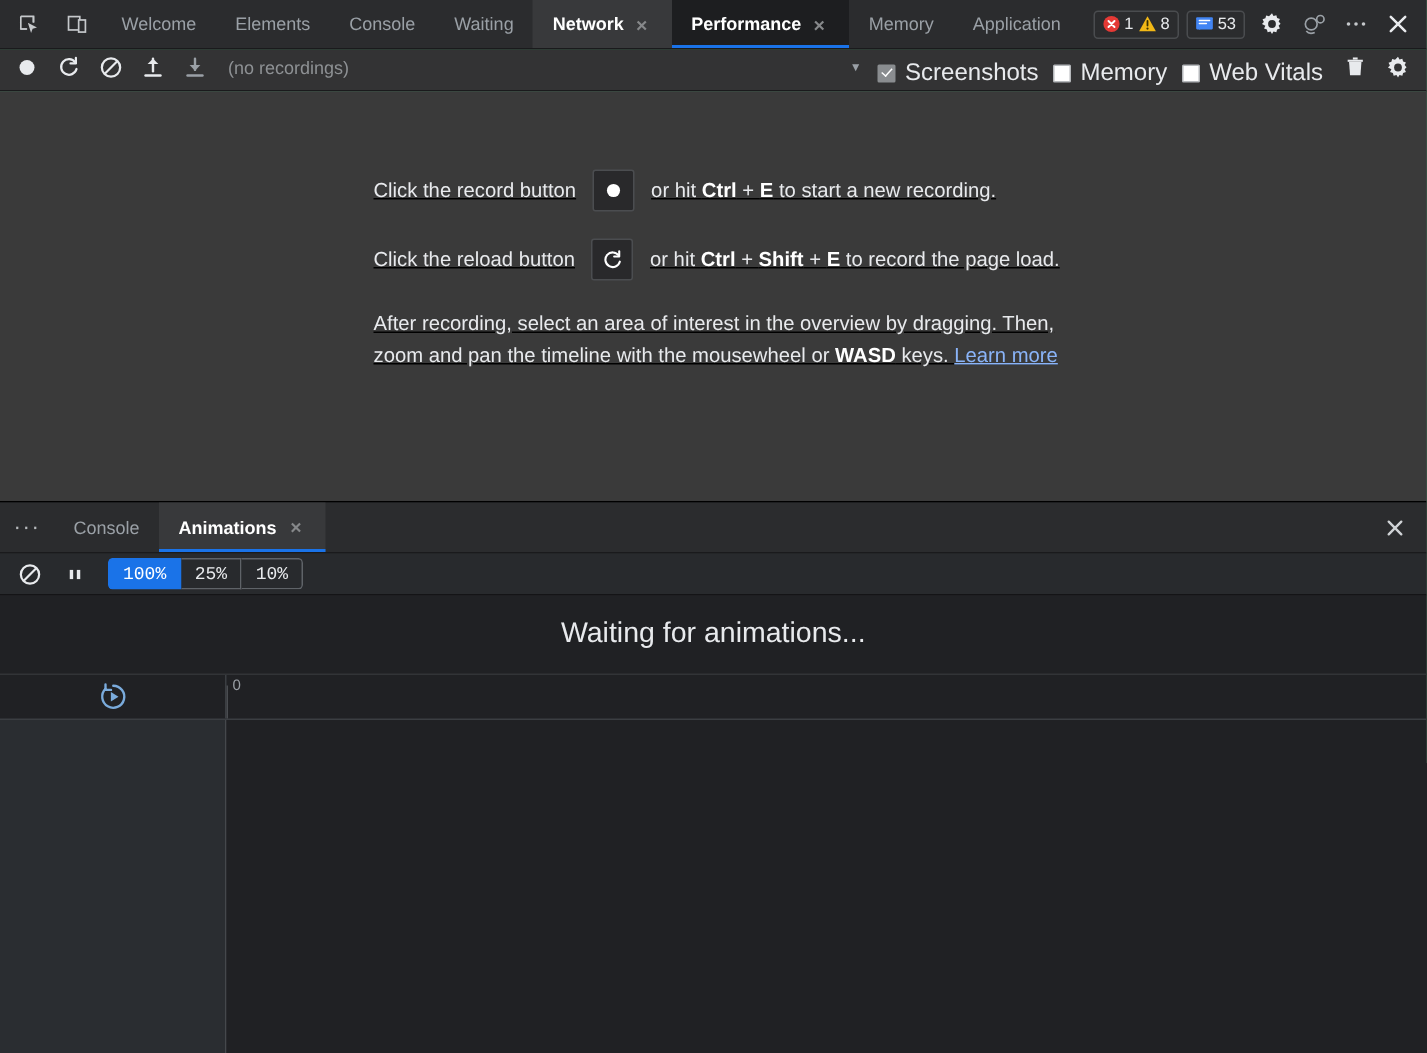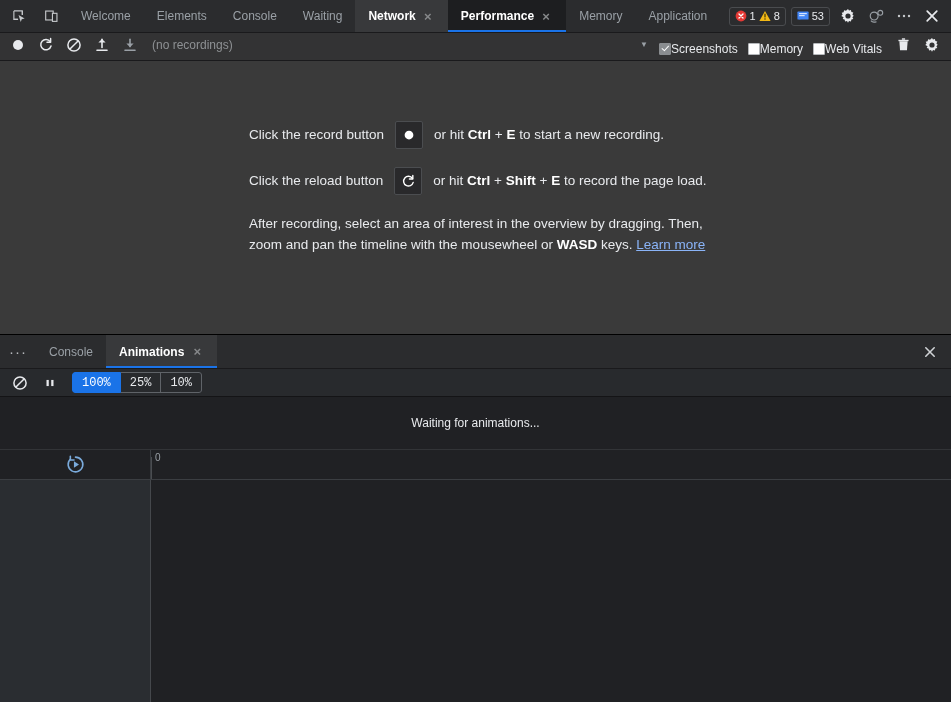--- a/index.html
+++ b/index.html
@@ -76,22 +76,22 @@
   }
   .recordings-label {
     font-size: 12px; color: #8e9194; padding: 0 8px 0 8px;
     white-space: nowrap;
   }
   .tb-spacer { flex: 1; }
   .dropdown-arrow {
     color: #9aa0a6; font-size: 8px; padding: 0 8px 0 2px; cursor: pointer;
   }
   .cb-item {
-    display: flex; align-items: center; gap: 0;
-    font-size: 12px; color: #e8eaed; cursor: pointer;
+    display: flex; align-items: center; gap: 6px;
+    font-size: 16px; color: #e8eaed; cursor: pointer;
     padding: 0 7px 0 2px; white-space: nowrap; margin-top: 8px;
   }
   .cbox {
     width: 12px; height: 12px; border-radius: 1px;
     display: flex; align-items: center; justify-content: center;
     background: #ffffff; border: 1px solid #b5b8bb;
   }
   .cbox.checked { background: #8a8d90; border-color: #8a8d90; }
   .cbox.checked::after {
     content: ""; width: 3px; height: 6px;
@@ -101,22 +101,23 @@
   .settings-right { margin-left: auto; }
 
   
   .main-panel {
     flex: 1; min-height: 0;
     background: #3a3a3a;
     position: relative;
     overflow: hidden;
   }
   .landing {
-    position: absolute; left: 249px; top: 60px;
+    position: absolute; left: 249px; top: 52px;
     width: 460px;
+    text-decoration: underline;
   }
   .landing-row {
     display: flex; align-items: center;
     font-size: 13.5px; color: #e8eaed;
     margin-bottom: 18px; line-height: 1.4;
   }
   .landing-row .txt { white-space: nowrap; }
   .inline-btn {
     width: 28px; height: 28px; margin: 0 11px;
     background: #29292b; border: 1px solid #4b4d50;
@@ -200,21 +201,21 @@
   .speed-btn:last-child {
     border-top-right-radius: 3px; border-bottom-right-radius: 3px;
   }
   .speed-btn.active {
     background: #1a73e8; border-color: #1a73e8; color: #ffffff;
   }
 
   .anim-status {
     height: 53px; min-height: 53px;
     display: flex; align-items: center; justify-content: center;
-    font-size: 12px; color: #e8eaed;
+    font-size: 19px; color: #e8eaed;
     background: #202124;
     border-bottom: 1px solid #323437;
   }
   .anim-timeline-header {
     height: 30px; min-height: 30px;
     display: flex; align-items: stretch;
     background: #202124;
     border-bottom: 1px solid #3b3e42;
     position: relative;
   }

